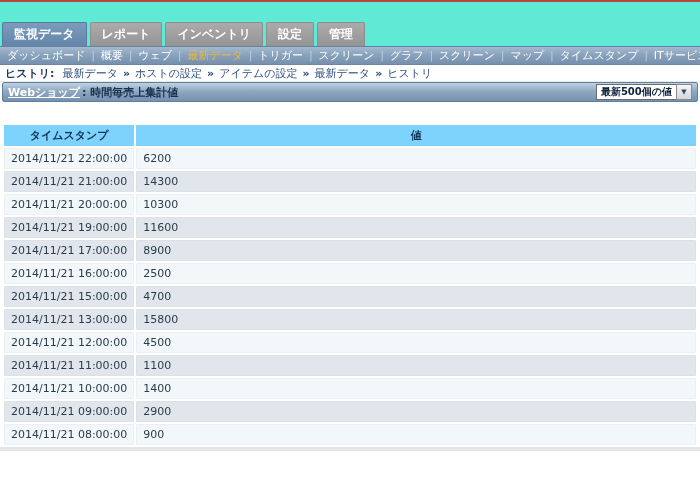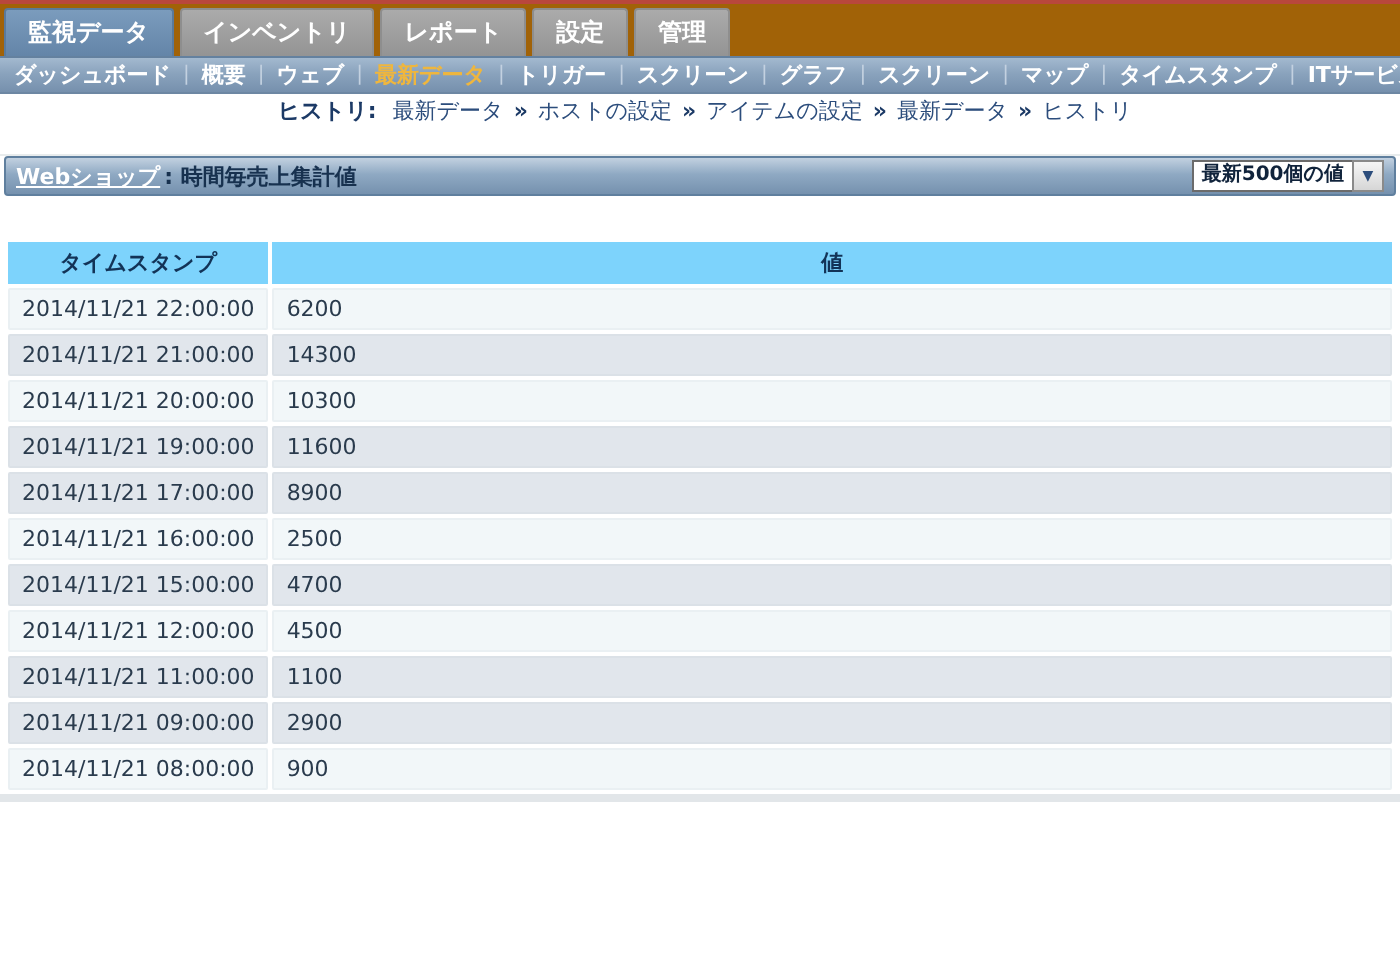--- a/index.html
+++ b/index.html
@@ -2,40 +2,40 @@
 <html><head>
 <meta charset="utf-8">
 <style>
   * { margin:0; padding:0; box-sizing:border-box; }
   html,body { width:700px; height:478px; overflow:hidden; background:#ffffff;
     font-family:"DejaVu Sans","Liberation Sans",sans-serif; }
 
   .top-line { height:2px; background:#b9473c; }
 
   
-  .tabbar { height:26px; background:#a16207; padding-left:2px; display:flex; align-items:flex-end; }
+  .tabbar { height:44px; background:#5eead4; padding-left:2px; display:flex; align-items:flex-end; }
   .tab { height:24px; line-height:22px; padding:0 11px; margin-right:3px;
     font-size:12px; font-weight:bold; color:#ffffff; cursor:pointer;
     background:linear-gradient(180deg,#ababab,#949494); border:1px solid #8e8e8e; border-bottom:none;
     border-radius:2px 2px 0 0; white-space:nowrap; }
   .tab.selected { background:linear-gradient(180deg,#7b9cbd,#6485a8); border-color:#5a7a9b; }
 
   
   .subnav { height:19px; background:linear-gradient(180deg,#a3b9cf 0%,#8aa3bd 45%,#7690ad 100%);
     border-top:1px solid #64819f; border-bottom:1px solid #6d87a3;
     display:flex; align-items:center; padding:0 3px 0 7px; position:relative; }
-  .snitem { font-size:11px; font-weight:bold; color:#ffffff; cursor:pointer; white-space:nowrap; }
+  .snitem { font-size:11px; font-weight:normal; color:#ffffff; cursor:pointer; white-space:nowrap; }
   .snitem.active { color:#efb63d; }
   .subnav .sep { color:#c3d1e0; font-size:10px; margin:0 6px; }
   .search-input { margin-left:auto; width:86px; height:14px; border:1px solid #5a7a9b;
     border-radius:2px; background:#ffffff; font-size:10px; padding:0 3px; outline:none; }
 
   
-  .crumbbar { height:31px; line-height:18px; background:#ffffff; font-size:11px;
-    padding-left:5px; white-space:nowrap; border-bottom:1px solid #e8eced;text-align:center; }
+  .crumbbar { height:17px; line-height:18px; background:#ffffff; font-size:11px;
+    padding-left:5px; white-space:nowrap; border-bottom:1px solid #e8eced; }
   .crumb-label { font-weight:bold; color:#1c3a66; margin-right:8px; }
   .crumb-link { color:#2c4d7c; cursor:pointer; }
   .crumb-sep { color:#1c3a66; font-weight:bold; margin:0 5px; }
 
   
   .titlebar { margin:0 2px; height:20px; border:1px solid #5f7f9e; border-radius:2px;
     background:linear-gradient(180deg,#c2d1e0 0%,#8fa9c3 45%,#7591ae 100%);
     display:flex; align-items:center; padding:0 5px; }
   .host-link { font-size:11px; font-weight:bold; color:#ffffff; text-decoration:underline; cursor:pointer; }
   .title-rest { font-size:11px; font-weight:bold; color:#17314f; margin-left:2px; }
@@ -60,22 +60,22 @@
 
   .bottom-strip { margin:0; height:4px; background:#e2e6e9; }
 </style>
 </head>
 <body>
 
 <div class="top-line"></div>
 
 <div class="tabbar">
     <div class="tab selected">監視データ</div>
+    <div class="tab">レポート</div>
     <div class="tab">インベントリ</div>
-    <div class="tab">レポート</div>
     <div class="tab">設定</div>
     <div class="tab">管理</div>
   </div>
 
 <div class="subnav">
   <span style="display:flex;align-items:center;">
       <span class="snitem">ダッシュボード</span>
       <span class="sep">|</span>
       <span class="snitem">概要</span>
       <span class="sep">|</span>
@@ -144,27 +144,35 @@
         <td>8900</td>
       </tr>
       <tr class="odd">
         <td class="cell-ts">2014/11/21 16:00:00</td>
         <td>2500</td>
       </tr>
       <tr class="even">
         <td class="cell-ts">2014/11/21 15:00:00</td>
         <td>4700</td>
       </tr>
+      <tr class="even">
+        <td class="cell-ts">2014/11/21 13:00:00</td>
+        <td>15800</td>
+      </tr>
       <tr class="odd">
         <td class="cell-ts">2014/11/21 12:00:00</td>
         <td>4500</td>
       </tr>
       <tr class="even">
         <td class="cell-ts">2014/11/21 11:00:00</td>
         <td>1100</td>
+      </tr>
+      <tr class="odd">
+        <td class="cell-ts">2014/11/21 10:00:00</td>
+        <td>1400</td>
       </tr>
       <tr class="even">
         <td class="cell-ts">2014/11/21 09:00:00</td>
         <td>2900</td>
       </tr>
       <tr class="odd">
         <td class="cell-ts">2014/11/21 08:00:00</td>
         <td>900</td>
       </tr>
     </tbody>

